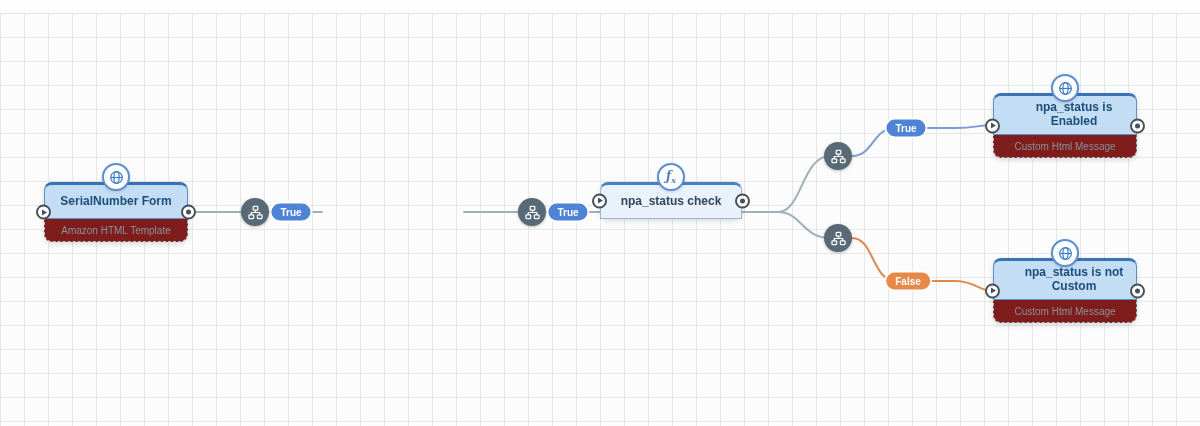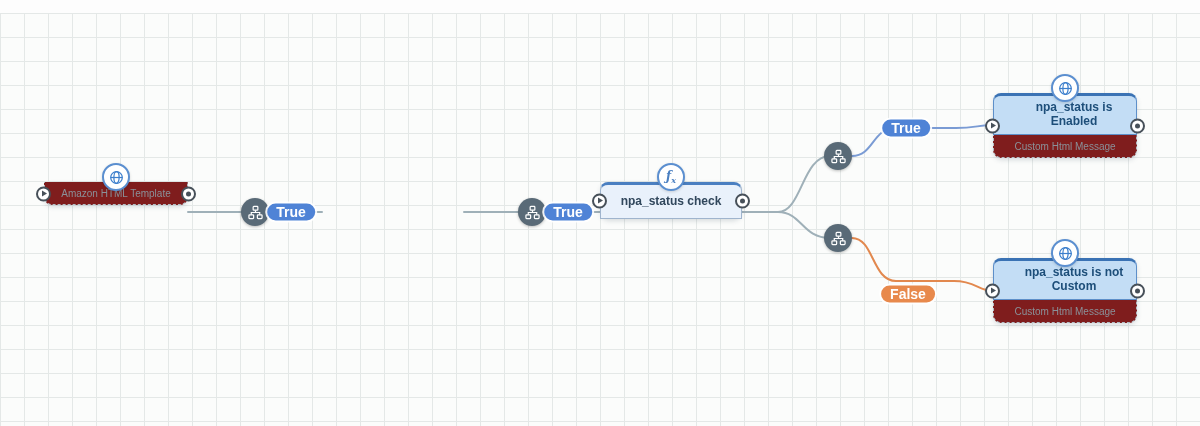--- a/index.html
+++ b/index.html
@@ -71,21 +71,21 @@
   .connector {
     position:absolute; z-index:4; width:28px; height:28px; border-radius:50%;
     background:#596a77; transform:translate(-50%,-50%);
     display:flex; align-items:center; justify-content:center;
     box-shadow:0 1px 3px rgba(0,0,0,.25);
   }
 
   .pill {
     position:absolute; z-index:5; transform:translate(-50%,-50%);
     height:17px; line-height:17px; padding:0 9px; border-radius:9px;
-    color:#fff; font-size:14px; font-weight:bold; white-space:nowrap;
+    color:#fff; font-size:10px; font-weight:bold; white-space:nowrap;
     box-shadow:0 0 0 2px rgba(255,255,255,.9);
   }
   .pill-true  { background:var(--true-badge,#4f83d6); }
   .pill-false { background:var(--false-badge,#e8894c); }
 </style>
 </head>
 <body>
 
 <div class="canvas">
   <div class="top-strip"></div>
@@ -136,32 +136,33 @@
           <rect x="1" y="10.5" width="5" height="4" rx="0.8"></rect>
           <rect x="10" y="10.5" width="5" height="4" rx="0.8"></rect>
           <path d="M8 5.5 V8 M3.5 10.5 V8 H12.5 V10.5"></path>
         </g>
       </svg>
   </div>
 
   <div class="pill pill-true" style="left:291px; top:212px;">True</div>
   <div class="pill pill-true" style="left:568px; top:212px;">True</div>
   <div class="pill pill-true" style="left:906px; top:128px;">True</div>
-  <div class="pill pill-false" style="left:908px; top:294px;">False</div>
+  <div class="pill pill-false" style="left:908px; top:281px;">False</div>
 
   <div class="node light" style="left:44px; top:182px; width:144px;">
     <div class="node-icon">
       <svg width="15" height="15" viewBox="0 0 16 16">
           <g stroke="#3b7ecc" stroke-width="1.3" fill="none">
             <circle cx="8" cy="8" r="6.2"></circle>
             <ellipse cx="8" cy="8" rx="2.8" ry="6.2"></ellipse>
             <path d="M1.8 8 H14.2"></path>
           </g>
         </svg>
     </div>
+    <div class="node-header">SerialNumber Form</div>
     <div class="node-footer">Amazon HTML Template</div>
     <div class="port port-in">
         <span class="tri"></span>
       </div>
     <div class="port port-out">
         <span class="dot"></span>
       </div>
   </div>
 
 

